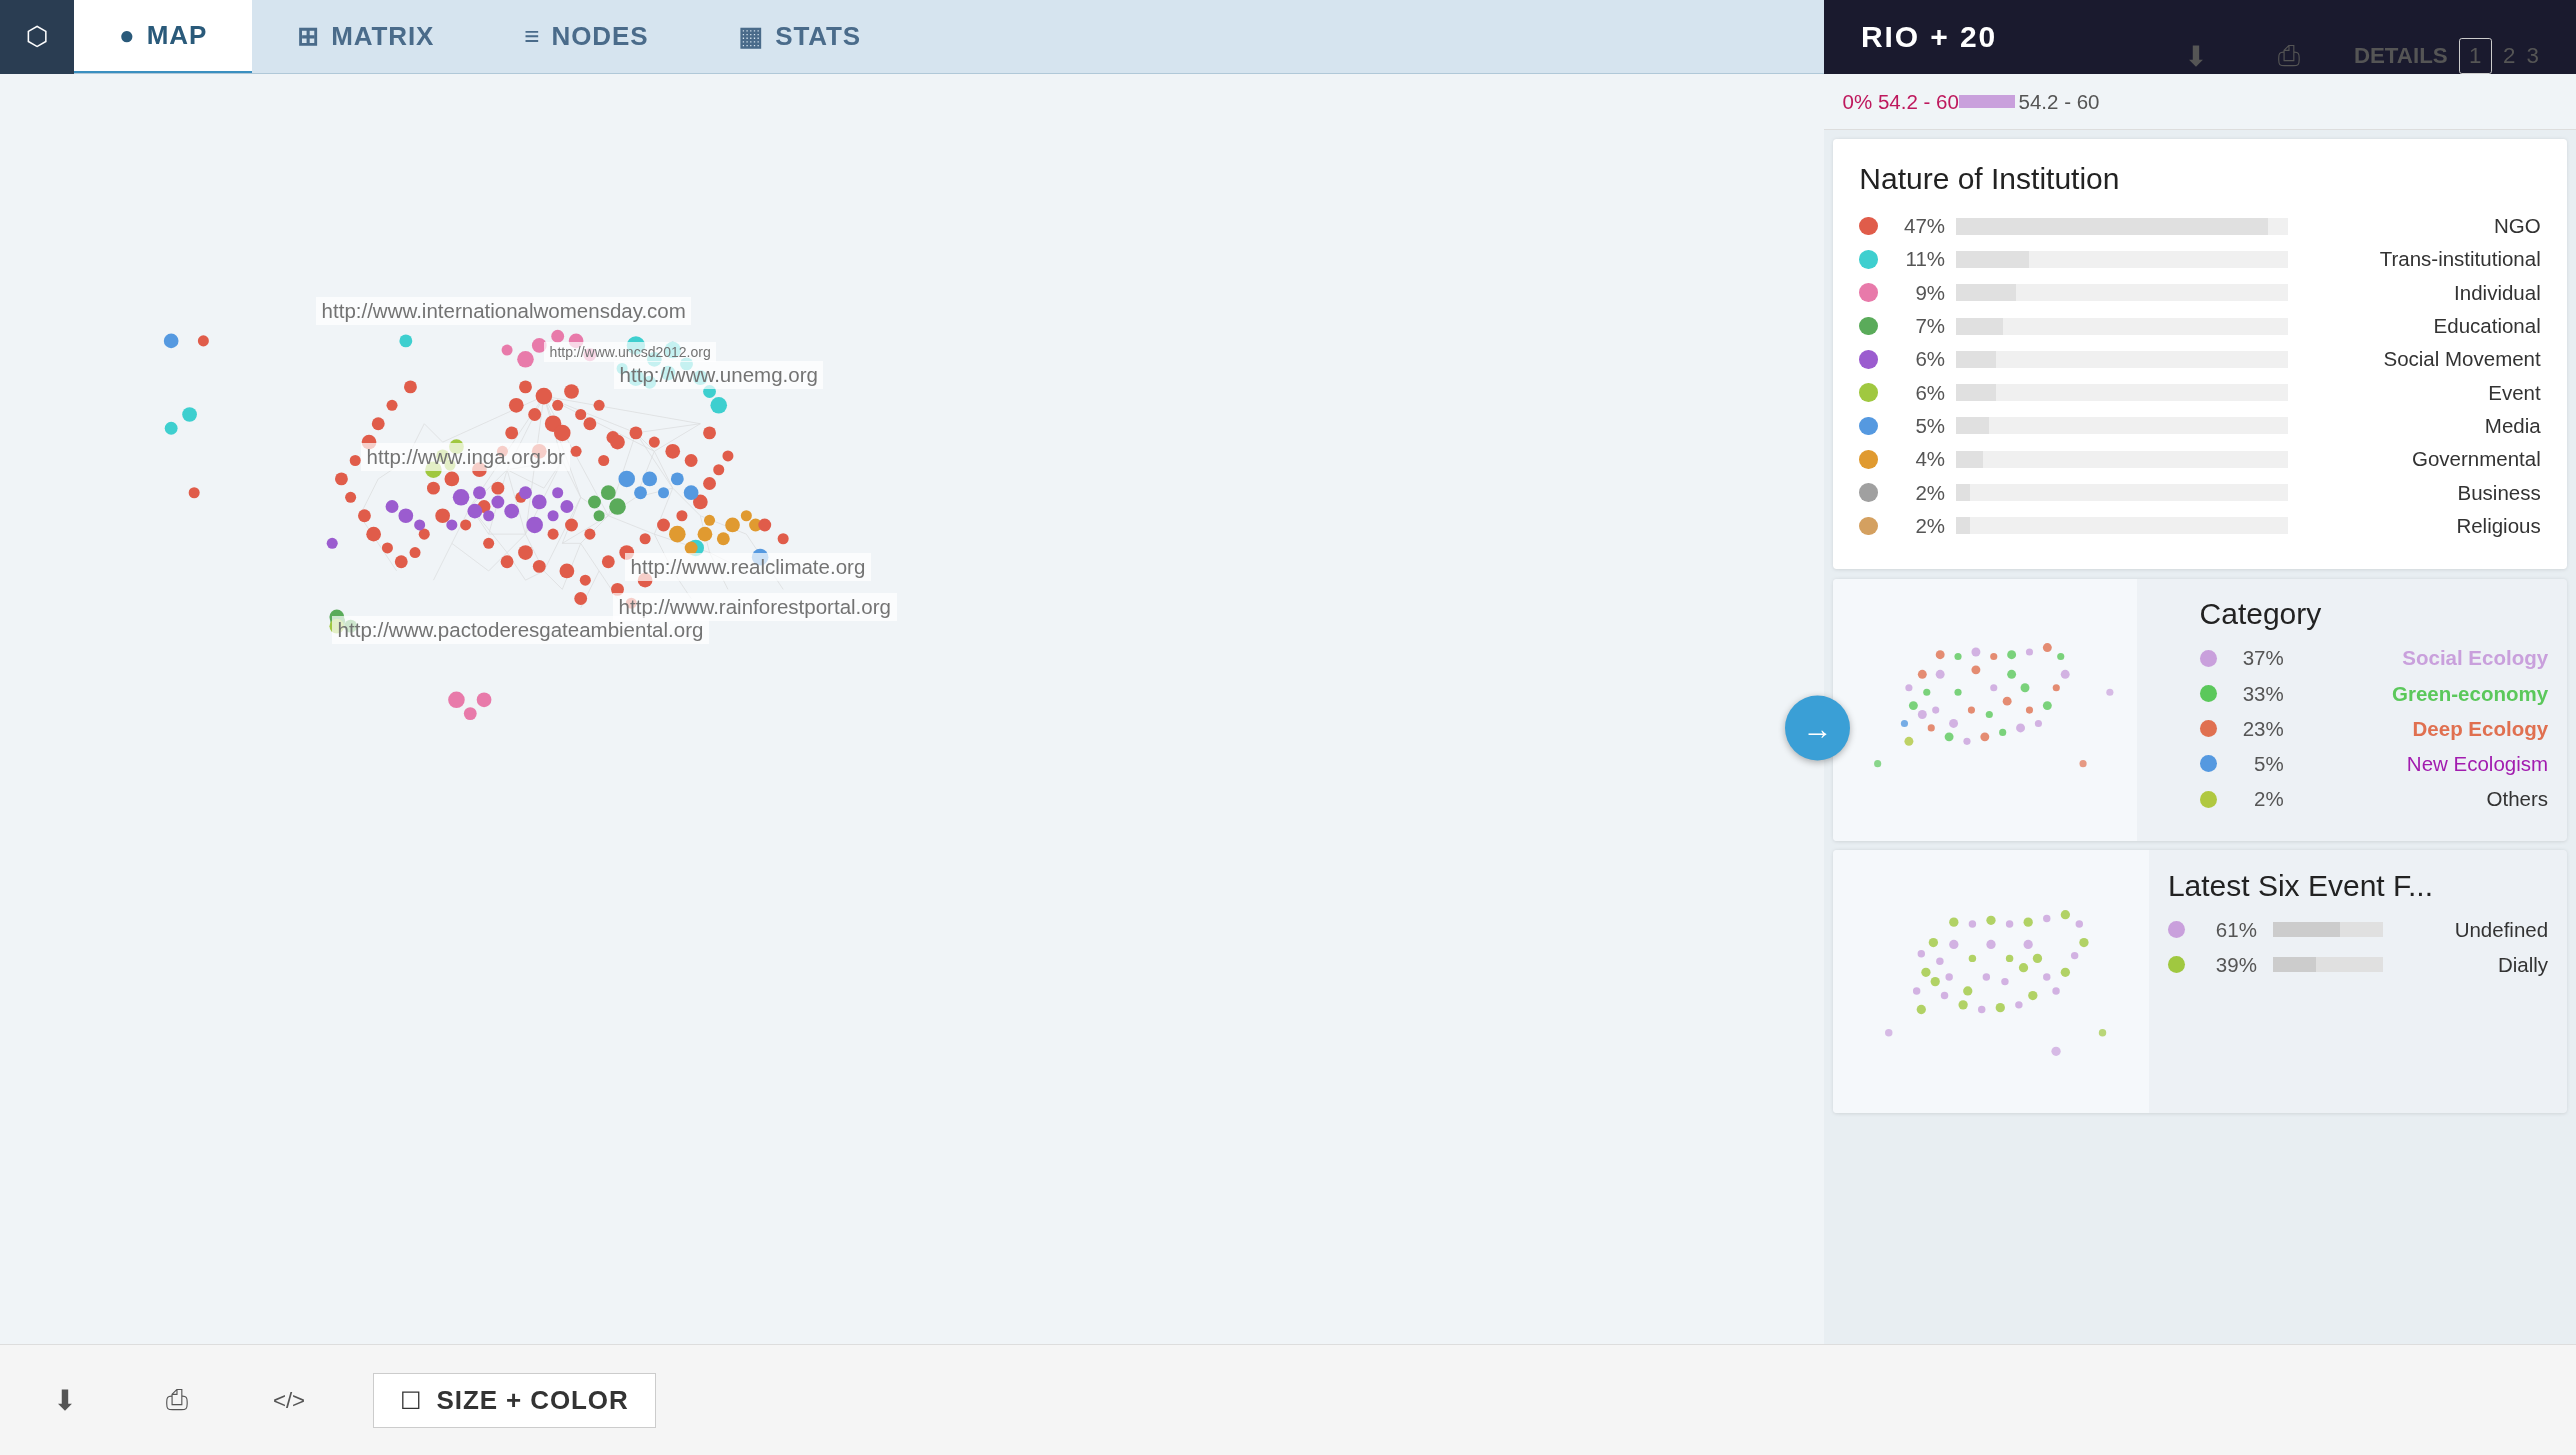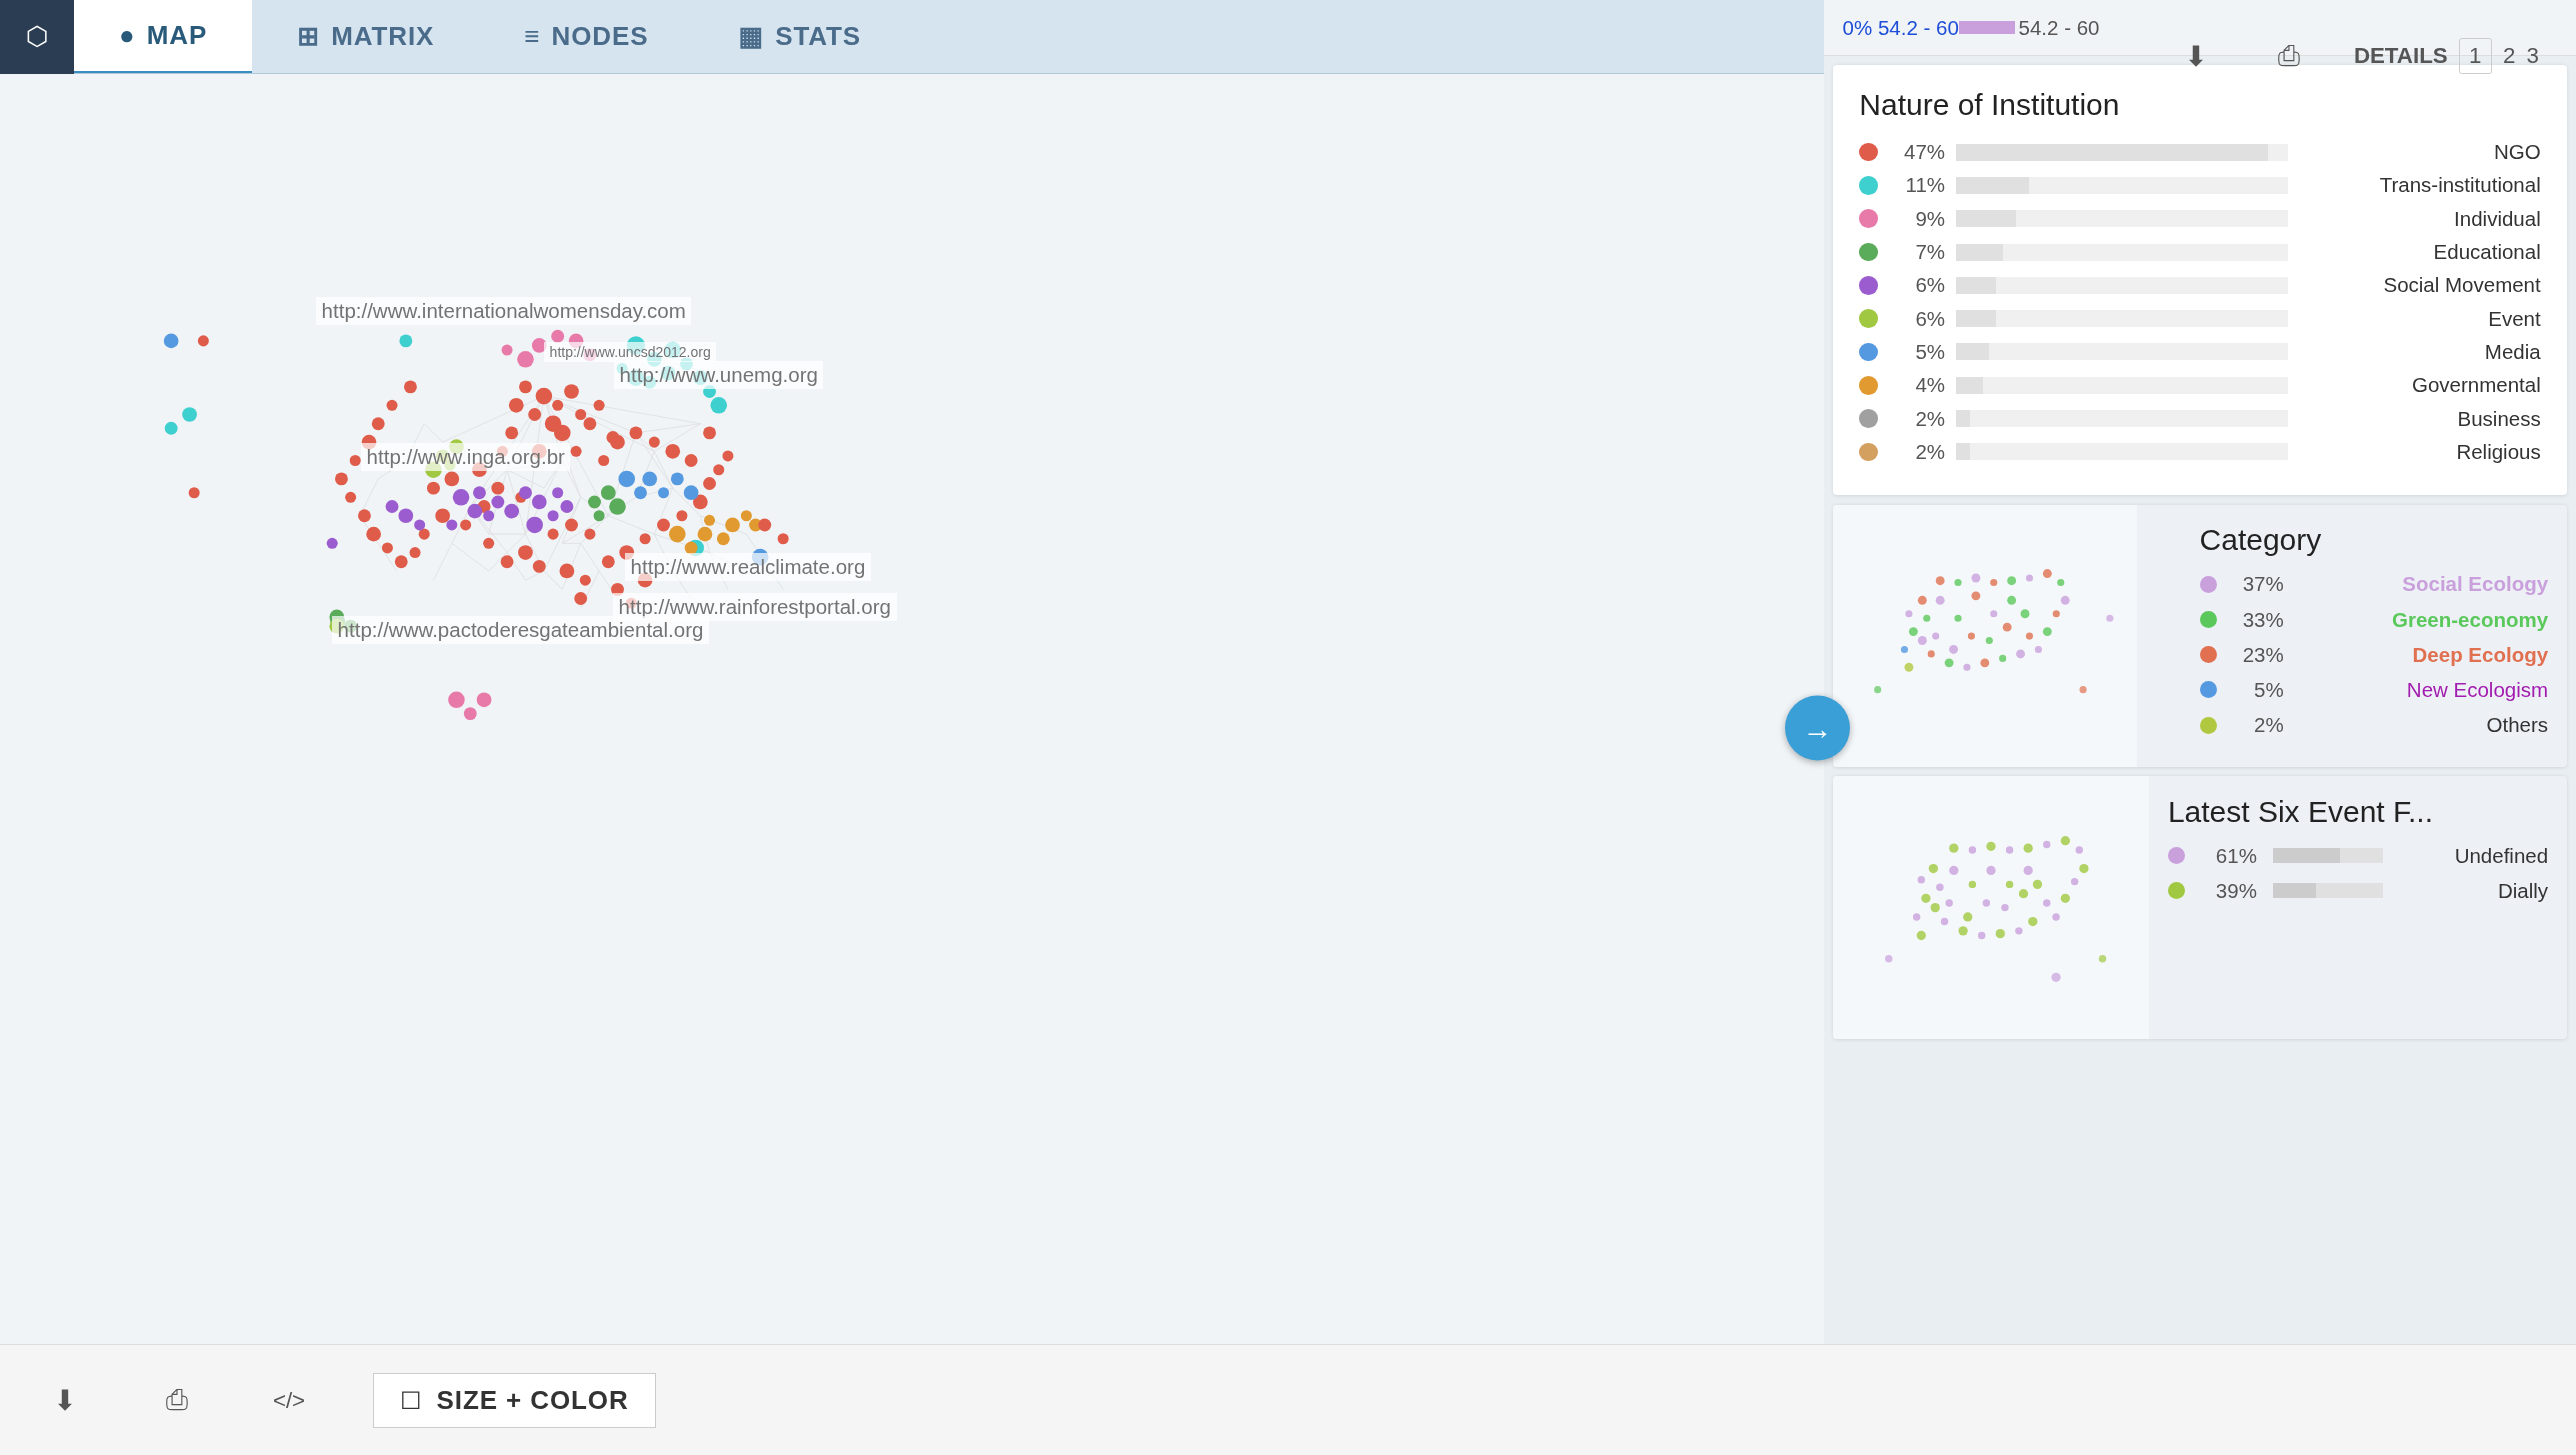--- a/index.html
+++ b/index.html
@@ -518,23 +518,26 @@
   <div style="display:flex;align-items:center;gap:7.4px;">
     <span style="font-size:22.3px;color:#222;">Nature of Institution</span>
     <span id="node-color-close">✕</span>
   </div>
 </div>
 
 <div id="arrow-btn">→</div>
 
 <div id="right-panel">
 
+  <div id="rio-header">
+    <span id="rio-title">RIO + 20</span>
+  </div>
 
   <div id="stats-bar">
-    <span style="color:#1d4ed8;font-size:20.5px;">0%  54.2 - 60</span>
+    <span style="color:#be185d;font-size:20.5px;">0%  54.2 - 60</span>
     <span style="display:inline-block;width:56px;height:13px;background:#c9a0dc;margin-right:3.7px;"></span>
     <span style="font-size:20.5px;color:#555;">54.2 - 60</span>
   </div>
 
   <div id="nature-panel">
     <h2>Nature of Institution</h2>
     <div id="nature-rows">
         <div class="nature-row">
       <div class="nature-dot" style="background:#e05c4a;"></div>
       <div class="nature-pct">47%</div>

